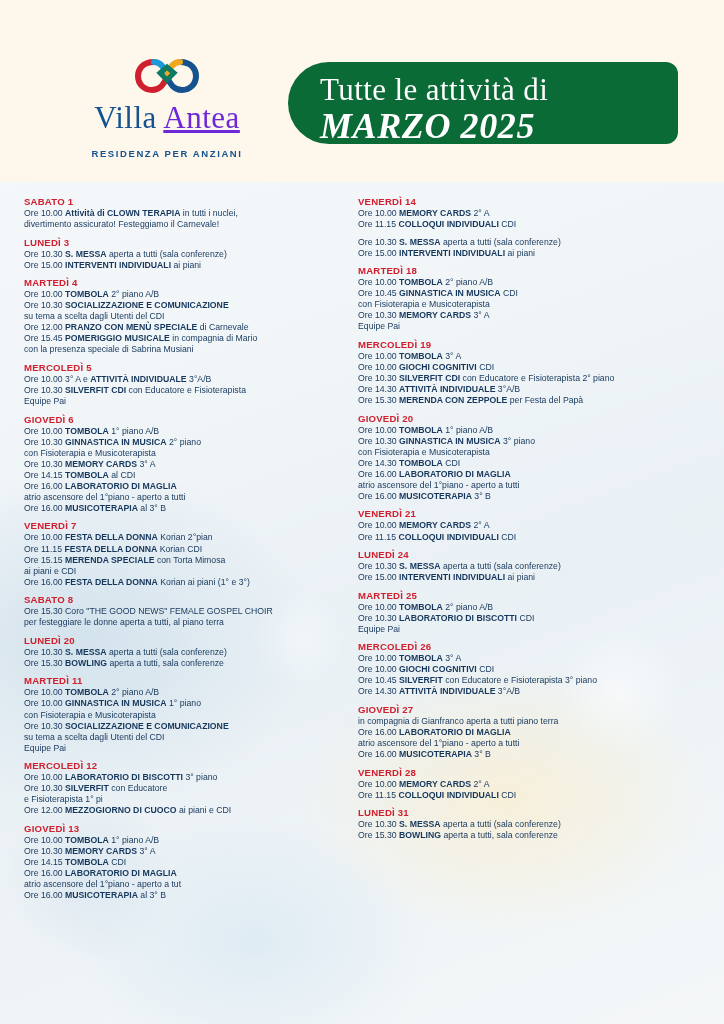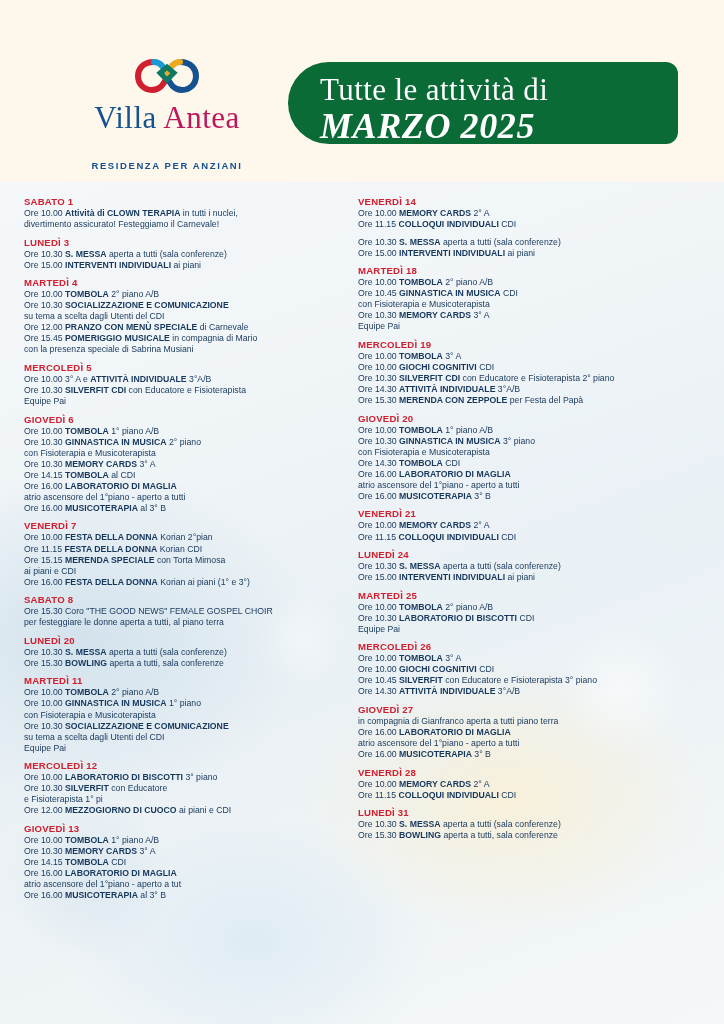--- a/index.html
+++ b/index.html
@@ -62,23 +62,23 @@
     height: 40px;
     margin-bottom: 4px;
   }
   .logo-name {
     font-family: "Liberation Serif", serif;
     font-size: 31px;
     letter-spacing: 0.5px;
     color: #15528f;
     font-weight: normal;
   }
-  .logo-name .antea { color: #be185d; }
+  .logo-name .antea { color: #6d28d9; text-decoration: underline; }
   .logo-sub {
-    margin-top: 24px;
+    margin-top: 12px;
     font-size: 9.5px;
     font-weight: bold;
     letter-spacing: 1.6px;
     color: #15528f;
   }
   .title-badge {
     position: absolute;
     left: 288px;
     top: 62px;
     width: 390px;

